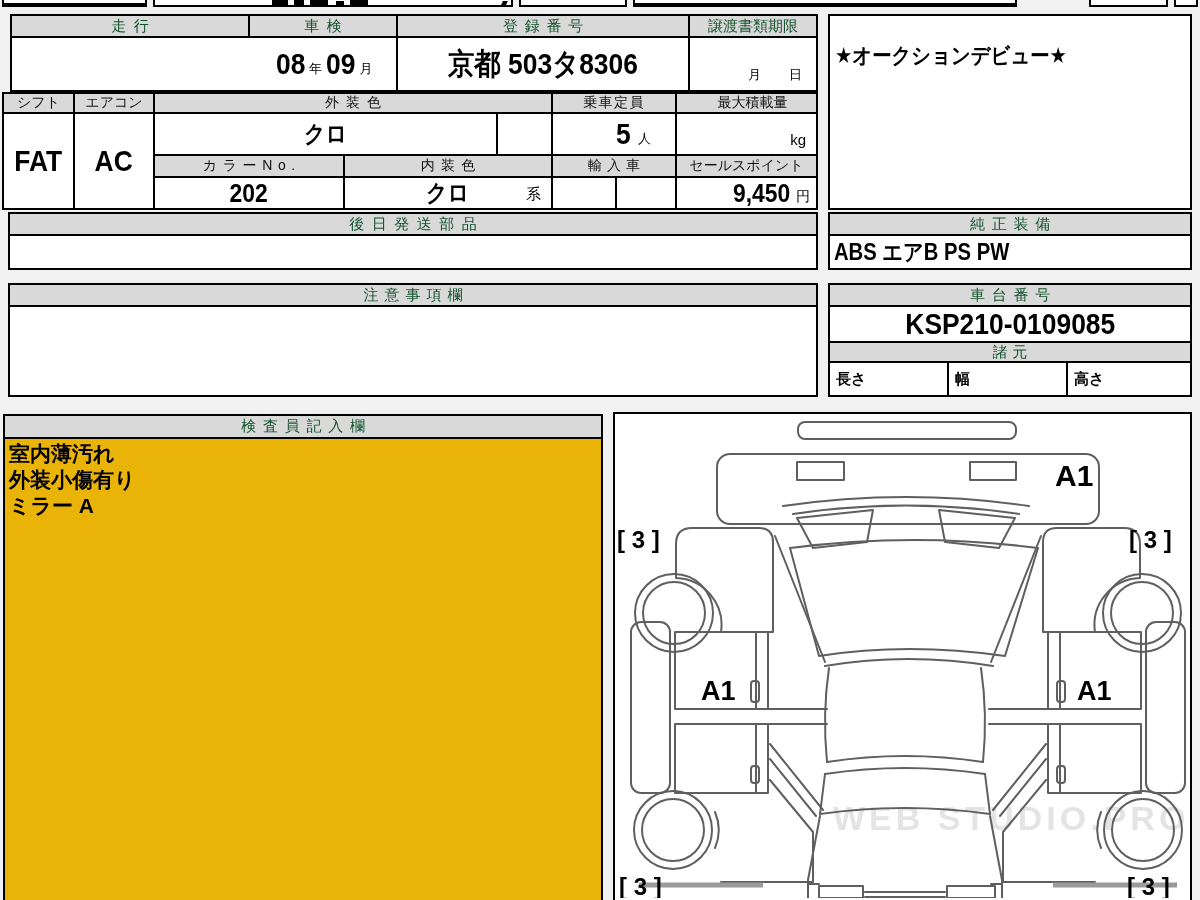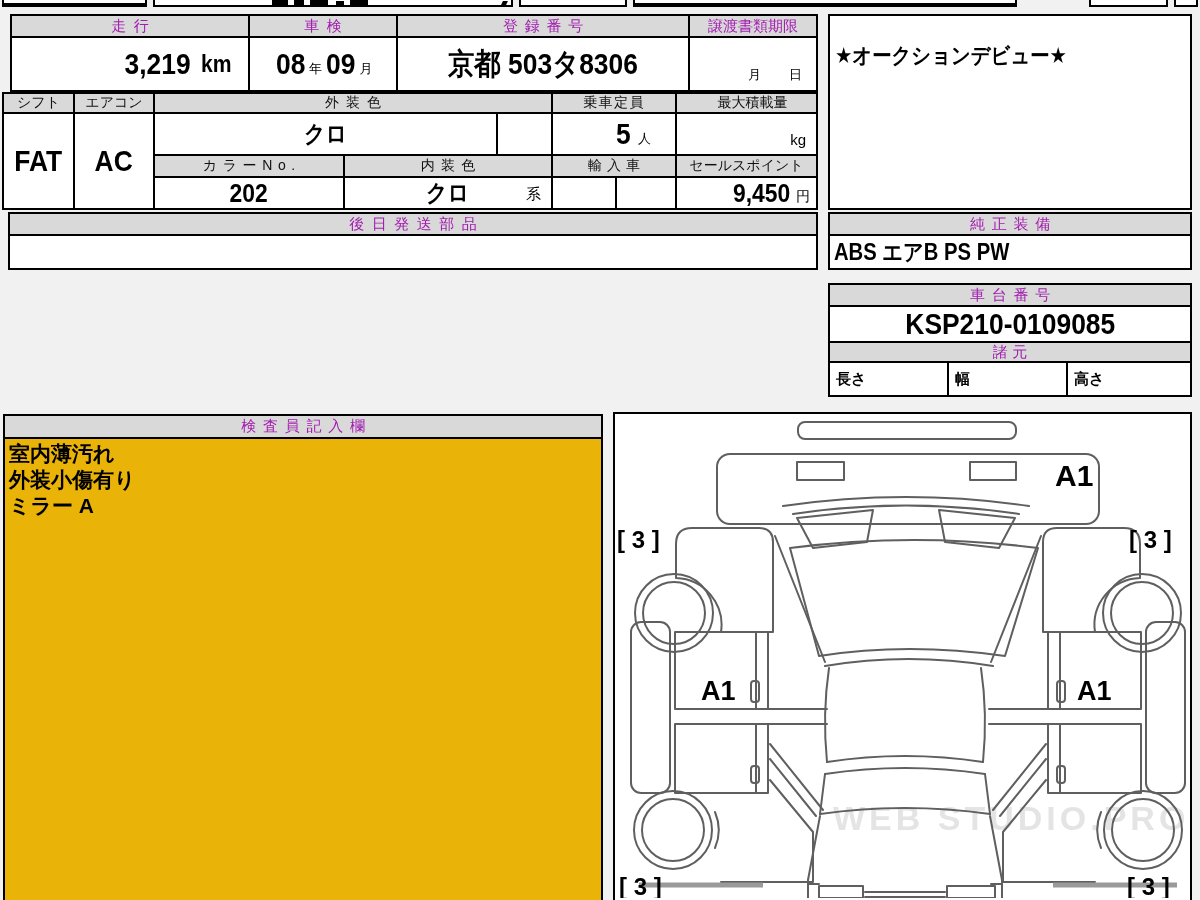--- a/index.html
+++ b/index.html
@@ -1,21 +1,21 @@
 <!DOCTYPE html>
 <html><head>
 <meta charset="utf-8">
 <style>
   html,body{margin:0;padding:0;}
   body{background:#e8e8e8;font-family:"Liberation Sans","DejaVu Sans",sans-serif;}
   #sheet{position:relative;width:1200px;height:900px;background:#f1f1f1;overflow:hidden;margin:0 auto;}
   .abs{position:absolute;box-sizing:border-box;}
   .box{position:absolute;box-sizing:border-box;background:#fff;border:2px solid #000;}
   .cell{position:absolute;box-sizing:border-box;background:#fff;display:flex;align-items:center;justify-content:center;overflow:hidden;}
-  .hd{background:#d9d9d9;font-size:15px;color:#a21caf;display:flex;align-items:center;justify-content:center;}
+  .hd{background:#d9d9d9;font-size:15px;color:#14532d;display:flex;align-items:center;justify-content:center;}
   .hd2{background:#d9d9d9;font-size:14px;color:#111;display:flex;align-items:center;justify-content:center;}
   .br{border-right:2px solid #000;}
   .bb{border-bottom:2px solid #000;}
   .val{font-weight:bold;color:#000;}
   .cond{display:inline-block;transform:scaleX(.88);transform-origin:center;white-space:nowrap;}
   .condL{display:inline-block;transform:scaleX(.88);transform-origin:left;white-space:nowrap;}
   .unit{font-weight:normal;font-size:13px;}
   .sliver{position:absolute;top:0;height:7px;background:#fff;border-left:2px solid #000;border-right:2px solid #000;box-sizing:border-box;}
   .blob{position:absolute;background:#000;}
   .insp-line{font-weight:bold;font-size:21px;line-height:26px;color:#000;white-space:pre;}
@@ -40,24 +40,20 @@
     <div class="sliver" style="left:1089px;width:79px;border-bottom:2px solid #000;"></div>
     <div class="sliver" style="left:1174px;width:24px;border-bottom:2px solid #000;"></div>
   </div>
 
   <div class="box" style="left:10px;top:14px;width:808px;height:78px;">
     <div class="cell hd br bb" style="left:0;top:0;width:238px;height:22px;letter-spacing:.5em;text-indent:.5em;">走行</div>
     <div class="cell hd br bb" style="left:238px;top:0;width:148px;height:22px;letter-spacing:.5em;text-indent:.5em;">車検</div>
     <div class="cell hd br bb" style="left:386px;top:0;width:292px;height:22px;letter-spacing:.45em;text-indent:.45em;">登録番号</div>
     <div class="cell hd bb" style="left:678px;top:0;width:126px;height:22px;">譲渡書類期限</div>
 
-    <div class="cell br" style="left:0;top:22px;width:238px;height:52px;justify-content:flex-end;padding-right:14px;">
-      <span class="val cond" style="font-size:30px;">3,219</span>
-      <span class="val cond" style="font-size:24px;margin-left:4px;">km</span>
-    </div>
     <div class="cell br" style="left:238px;top:22px;width:148px;height:52px;">
       <span class="val cond" style="font-size:30px;">08</span>
       <span class="unit" style="margin:10px 2px 0 2px;">年</span>
       <span class="val cond" style="font-size:30px;">09</span>
       <span class="unit" style="margin:10px 0 0 2px;">月</span>
     </div>
     <div class="cell br" style="left:386px;top:22px;width:292px;height:52px;">
       <span class="val cond" style="font-size:30px;">京都 503タ8306</span>
     </div>
     <div class="cell" style="left:678px;top:22px;width:126px;height:52px;justify-content:flex-end;align-items:flex-end;padding:0 14px 6px 0;gap:28px;">
@@ -124,20 +120,24 @@
     <div class="abs" style="left:0;top:22px;width:806px;height:32px;background:#fff;"></div>
   </div>
 
   <div class="box" style="left:828px;top:212px;width:364px;height:58px;">
     <div class="cell hd bb" style="left:0;top:0;width:360px;height:22px;letter-spacing:.45em;text-indent:.45em;">純正装備</div>
     <div class="abs" style="left:0;top:22px;width:360px;height:32px;background:#fff;display:flex;align-items:center;padding-left:4px;">
       <span class="val condL" style="font-size:23px;">ABS エアB PS PW</span>
     </div>
   </div>
 
+  <div class="box" style="left:8px;top:283px;width:810px;height:114px;">
+    <div class="cell hd bb" style="left:0;top:0;width:806px;height:22px;letter-spacing:.4em;text-indent:.4em;">注意事項欄</div>
+    <div class="abs" style="left:0;top:22px;width:806px;height:88px;background:#fff;"></div>
+  </div>
 
   <div class="box" style="left:828px;top:283px;width:364px;height:114px;">
     <div class="cell hd bb" style="left:0;top:0;width:360px;height:22px;letter-spacing:.45em;text-indent:.45em;">車台番号</div>
     <div class="cell bb" style="left:0;top:22px;width:360px;height:36px;">
       <span class="val cond" style="font-size:30px;">KSP210-0109085</span>
     </div>
     <div class="cell hd bb" style="left:0;top:58px;width:360px;height:20px;letter-spacing:.3em;text-indent:.3em;">諸元</div>
     <div class="cell br" style="left:0;top:78px;width:119px;height:32px;justify-content:flex-start;padding-left:6px;font-weight:bold;font-size:15px;">長さ</div>
     <div class="cell br" style="left:119px;top:78px;width:119px;height:32px;justify-content:flex-start;padding-left:6px;font-weight:bold;font-size:15px;">幅</div>
     <div class="cell" style="left:238px;top:78px;width:122px;height:32px;justify-content:flex-start;padding-left:6px;font-weight:bold;font-size:15px;">高さ</div>

